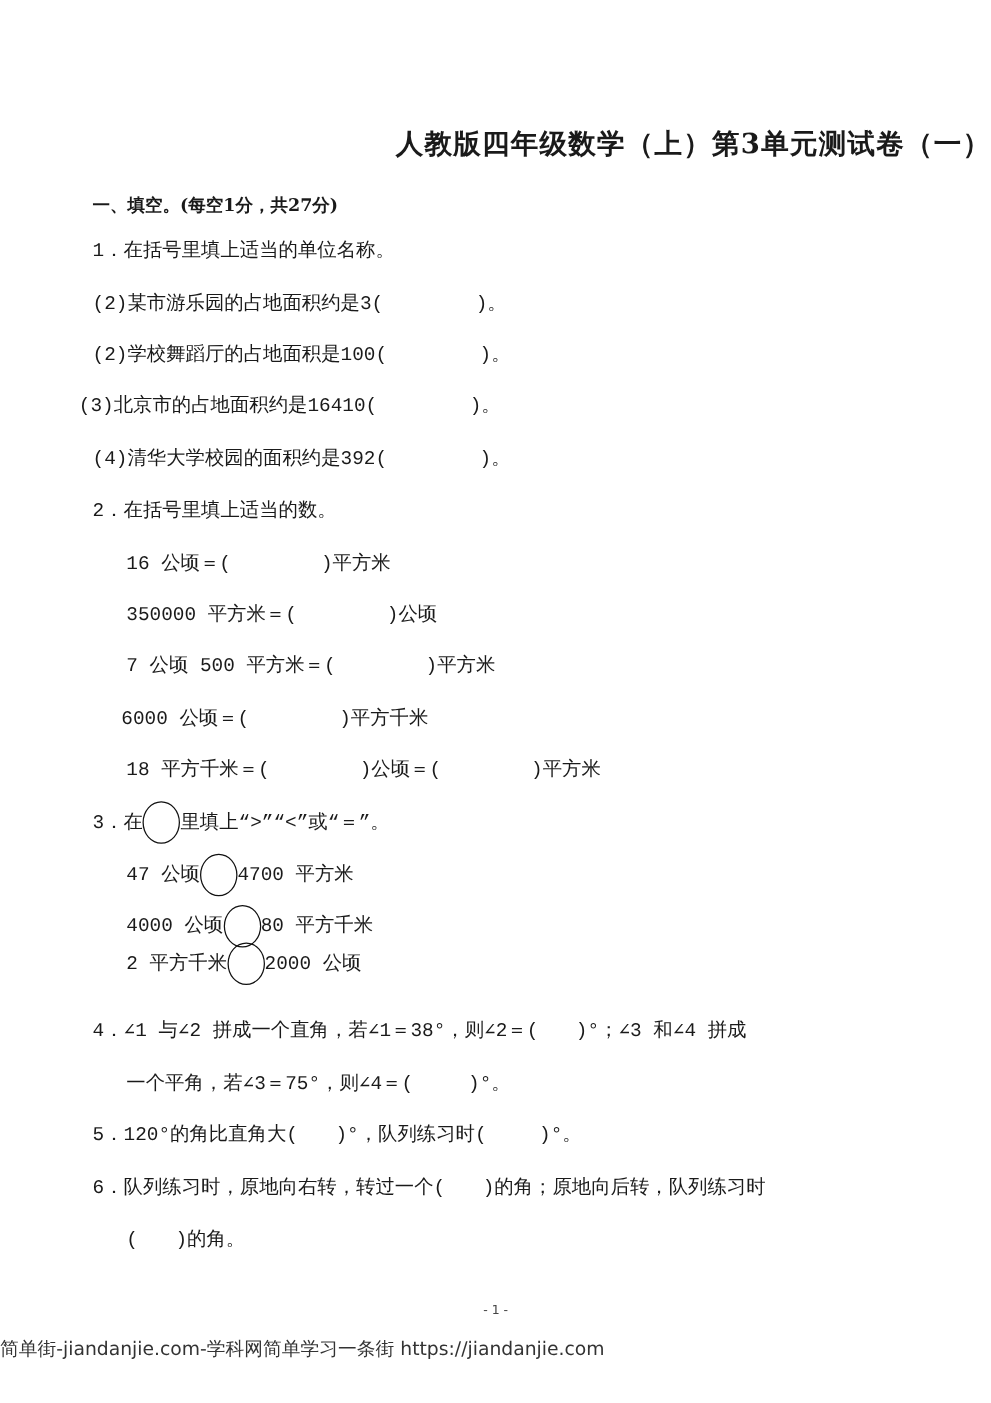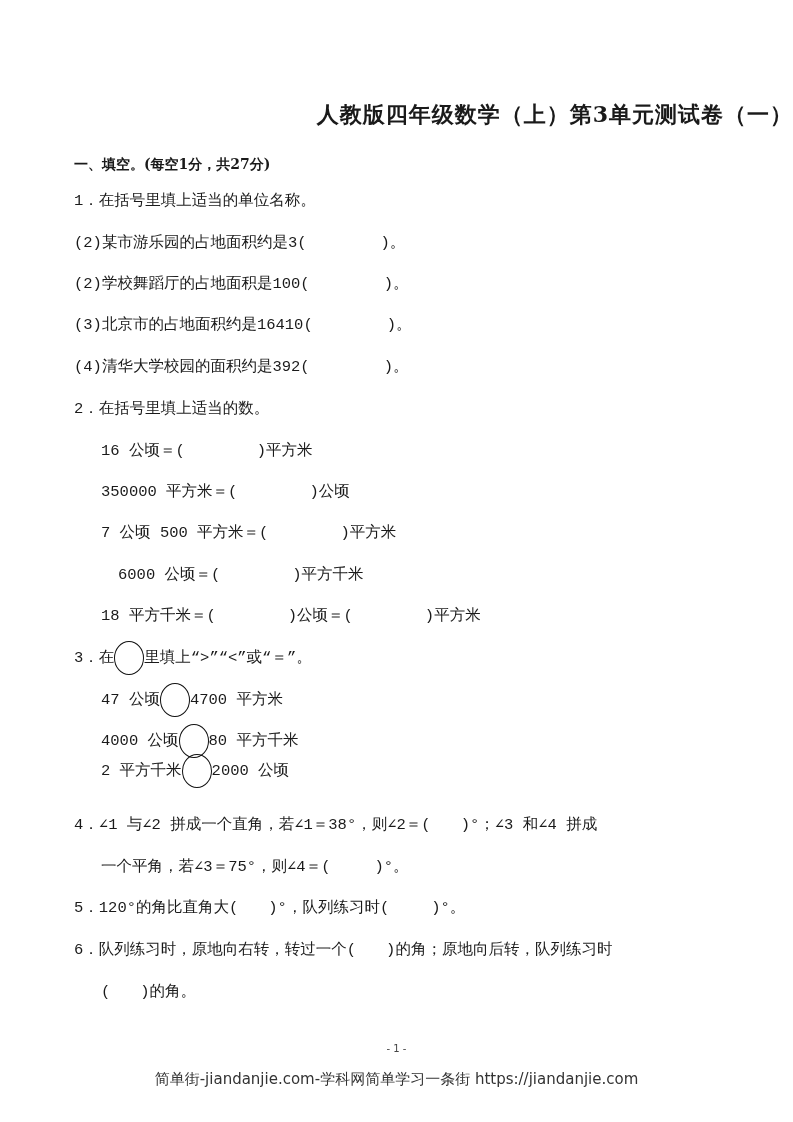--- a/index.html
+++ b/index.html
@@ -7,54 +7,54 @@
          font-family: "DejaVu Serif", "Liberation Serif", serif; color: #1a1a1a; }
   .title { position: absolute; top: 100px; left: 0; width: 793px; text-align: right;
            font-size: 22px; font-weight: bold; letter-spacing: 1px; }
   .section { position: absolute; left: 74px; top: 156px; font-size: 14px; font-weight: bold; }
   .line { position: absolute; font-size: 15.5px; white-space: nowrap; font-family: Liberation Mono, monospace; }
   .blank { display: inline-block; }
   .circle { display: inline-block; width: 30px; height: 34px; border: 1.5px solid #111;
             border-radius: 50%; vertical-align: middle; margin: -6px 0; box-sizing: border-box; }
   .pagenum { position: absolute; top: 1043px; left: 0; width: 793px; text-align: center;
              font-size: 10px; color: #444; font-family: "DejaVu Sans", sans-serif; }
-  .footer { position: absolute; top: 1070px; left: 0; width: 793px; text-align: center;
+  .footer { position: absolute; top: 1070px; left: 0; width: 793px; 
             font-size: 15px; color: #333; font-family: "DejaVu Sans", sans-serif; }
 </style>
 </head>
 <body>
 
 <div class="title">人教版四年级数学（上）第3单元测试卷（一）</div>
 <div class="section">一、填空。(每空1分，共27分)</div>
 
 <div class="line" style="left:74px;top:190px">1．在括号里填上适当的单位名称。</div>
 <div class="line" style="left:74px;top:232px">
   <span>(2)某市游乐园的占地面积约是3(</span><span class="blank" style="width:74px"></span><span>)。</span>
 </div>
 <div class="line" style="left:74px;top:273px">
   <span>(2)学校舞蹈厅的占地面积是100(</span><span class="blank" style="width:74px"></span><span>)。</span>
 </div>
-<div class="line" style="left:74px;top:314px">
+<div class="line" style="left:63px;top:314px">
   <span>(3)北京市的占地面积约是16410(</span><span class="blank" style="width:74px"></span><span>)。</span>
 </div>
 <div class="line" style="left:74px;top:356px">
   <span>(4)清华大学校园的面积约是392(</span><span class="blank" style="width:74px"></span><span>)。</span>
 </div>
 
 <div class="line" style="left:74px;top:398px">2．在括号里填上适当的数。</div>
 <div class="line" style="left:101px;top:440px">
   <span>16 公顷＝(</span><span class="blank" style="width:72px"></span><span>)平方米</span>
 </div>
 <div class="line" style="left:101px;top:481px">
   <span>350000 平方米＝(</span><span class="blank" style="width:72px"></span><span>)公顷</span>
 </div>
 <div class="line" style="left:101px;top:522px">
   <span>7 公顷 500 平方米＝(</span><span class="blank" style="width:72px"></span><span>)平方米</span>
 </div>
-<div class="line" style="left:118px;top:564px">
+<div class="line" style="left:97px;top:564px">
   <span>6000 公顷＝(</span><span class="blank" style="width:72px"></span><span>)平方千米</span>
 </div>
 <div class="line" style="left:101px;top:605px">
   <span>18 平方千米＝(</span><span class="blank" style="width:72px"></span><span>)公顷＝(</span><span class="blank" style="width:72px"></span><span>)平方米</span>
 </div>
 
 <div class="line" style="left:74px;top:647px">
   <span>3．在</span><span class="circle"></span><span>里填上“&gt;”“&lt;”或“＝”。</span>
 </div>
 <div class="line" style="left:101px;top:689px">

